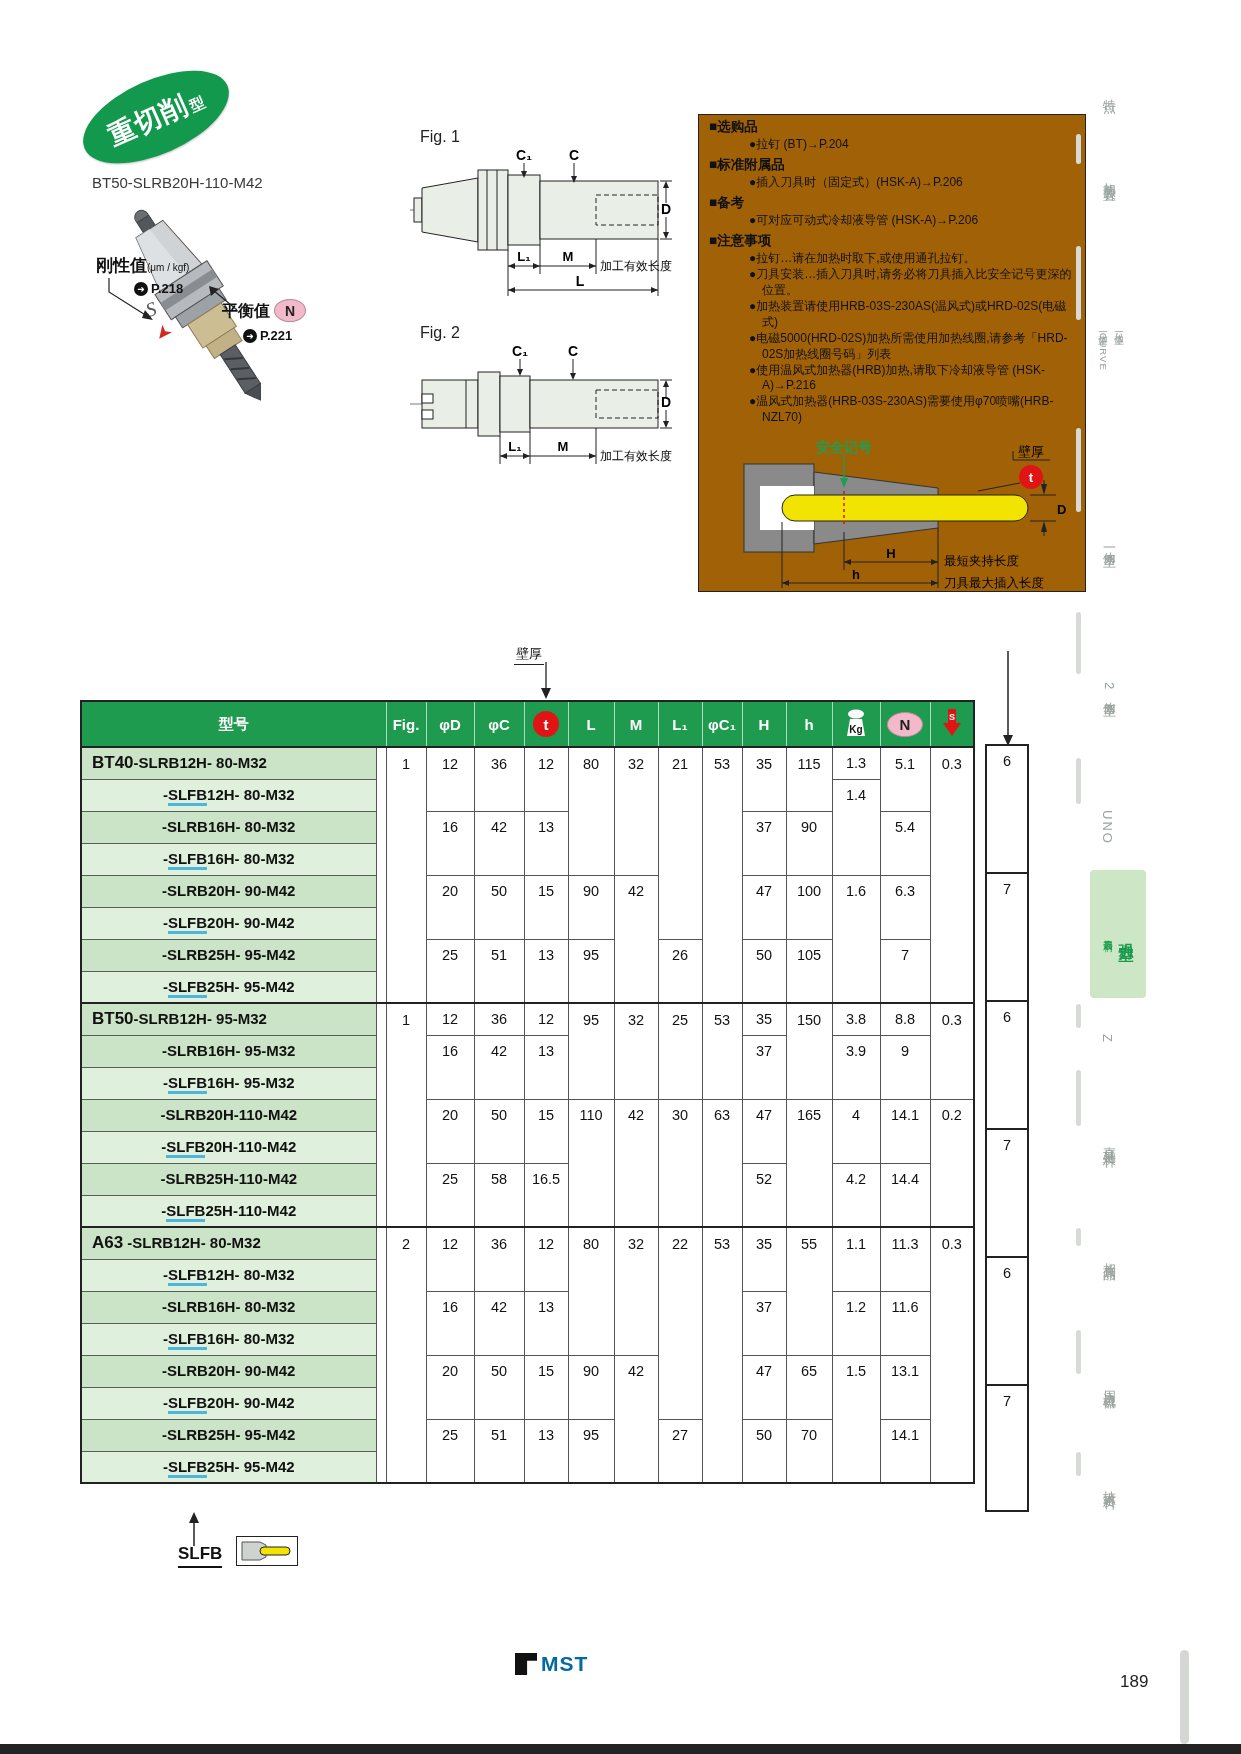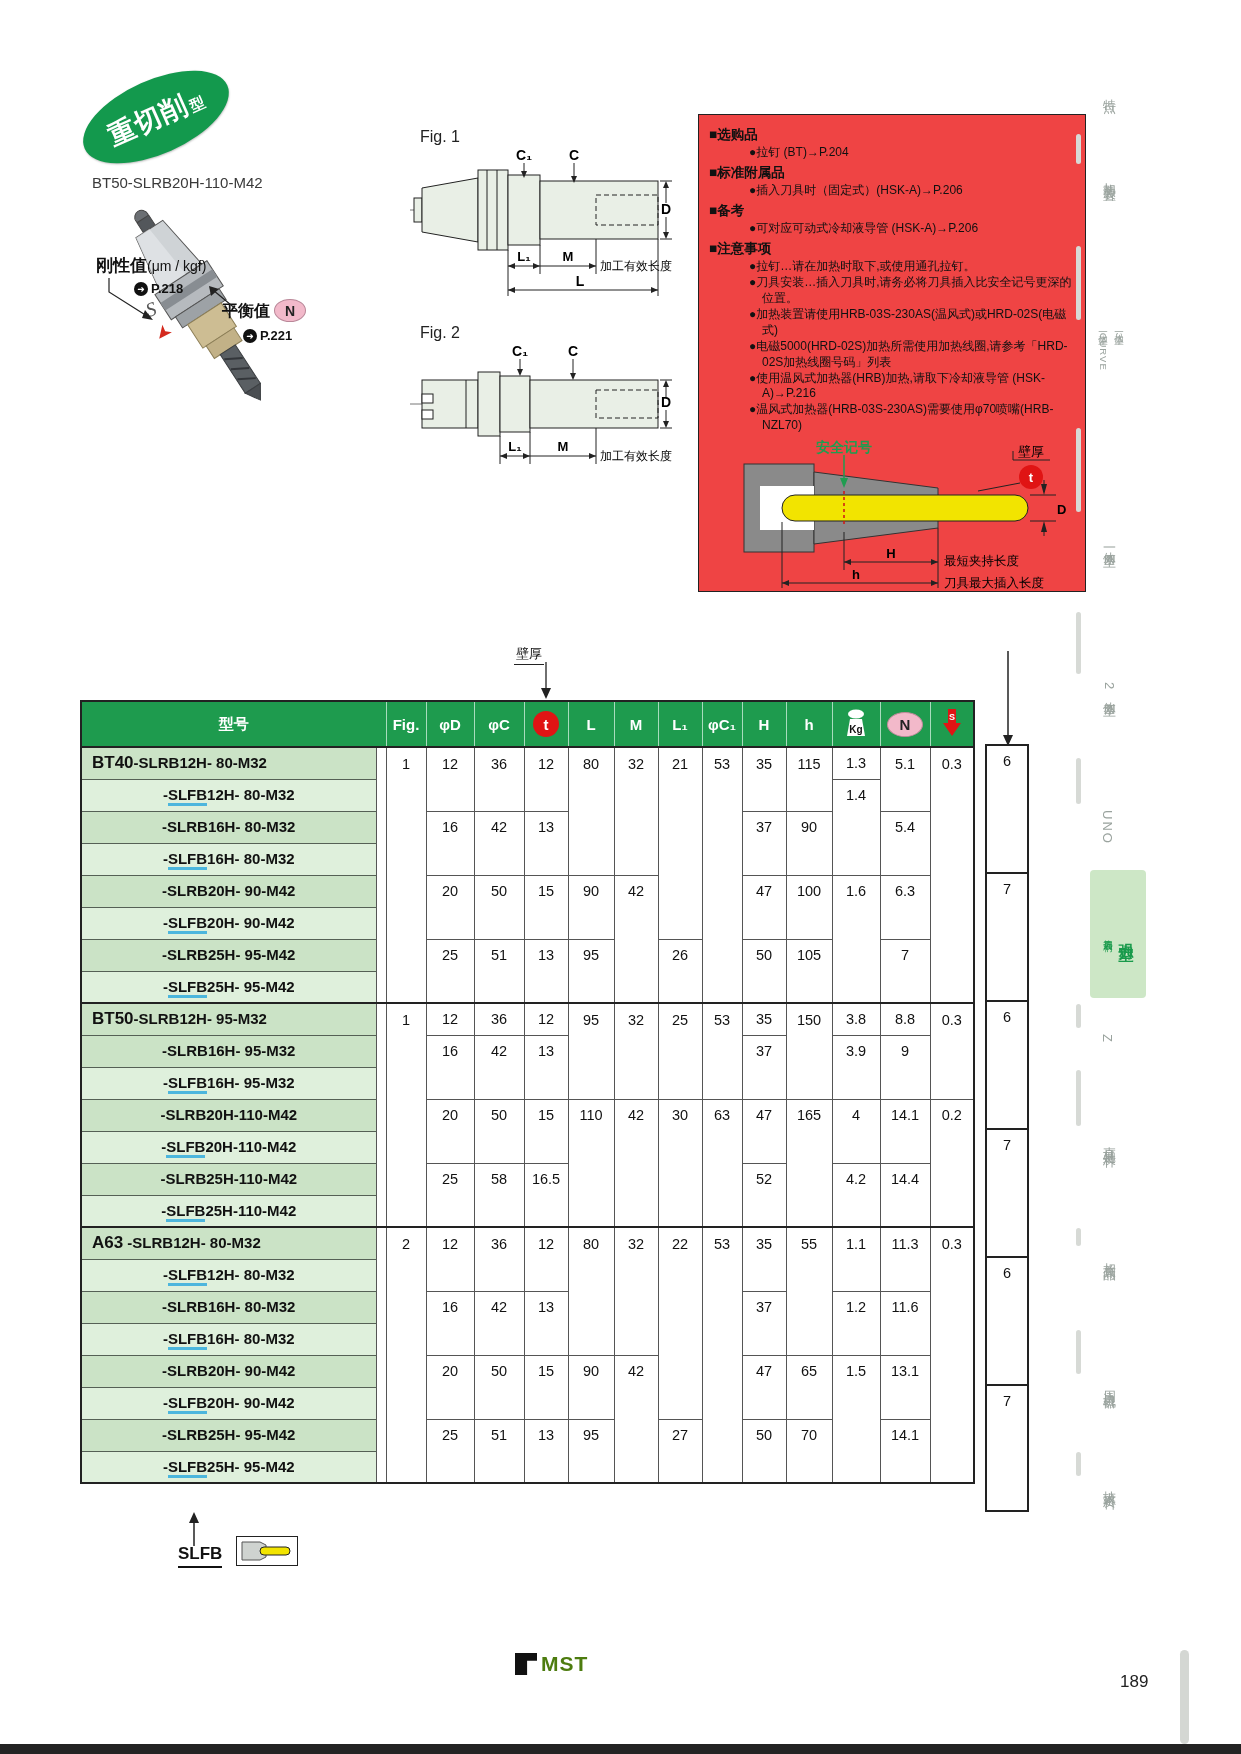--- a/index.html
+++ b/index.html
@@ -7,42 +7,42 @@
         font-family:"Liberation Sans","DejaVu Sans",sans-serif;overflow:hidden;color:#111;}
 
   
   .badge-oval{position:absolute;left:78px;top:80px;width:156px;height:74px;background:#13994d;
       border-radius:50%;transform:rotate(-24deg);display:flex;align-items:center;justify-content:center;
       color:#fff;box-shadow:0 1px 2px rgba(0,0,0,.25);}
   .badge-oval .b-main{font-size:27px;font-weight:bold;letter-spacing:1px;}
   .badge-oval .b-suf{font-size:15px;font-weight:bold;margin-left:2px;margin-top:10px;}
   .photo-caption{position:absolute;left:92px;top:174px;font-size:15px;color:#3a3a3a;}
   .lbl-rigid{position:absolute;left:96px;top:254px;font-size:17px;font-weight:bold;}
-  .lbl-rigid small{font-size:14px;font-weight:normal;margin-top:22px;}
+  .lbl-rigid small{font-size:10px;font-weight:normal;margin-top:22px;}
   .pref{position:absolute;font-size:13px;font-weight:bold;display:flex;align-items:center;gap:3px;}
   .pref .cir{width:14px;height:14px;border-radius:50%;background:#111;color:#fff;font-size:9px;
       display:inline-flex;align-items:center;justify-content:center;}
   .p218{left:134px;top:281px;}
   .p221{left:243px;top:328px;}
   .lbl-balance{position:absolute;left:222px;top:299px;font-size:16px;font-weight:bold;display:flex;align-items:flex-end;gap:4px;}
   .n-oval{display:inline-flex;width:30px;height:21px;border-radius:50%;background:#f2b9ca;border:1px solid #b98798;
       align-items:center;justify-content:center;font-size:14px;font-weight:bold;color:#222;}
   .s-mark{position:absolute;left:146px;top:298px;font-size:20px;font-style:italic;
       font-family:"Liberation Serif",serif;color:#555;transform:rotate(-18deg);}
   .s-arrow{position:absolute;left:156px;top:322px;color:#d42a1e;font-size:19px;transform:rotate(128deg);}
 
   
   .fig-label{position:absolute;font-size:16px;color:#222;}
   .f1{left:420px;top:128px;} .f2{left:420px;top:324px;}
   .figsvg{position:absolute;}
   .figsvg text{font-family:"Liberation Sans",sans-serif;}
 
   
   .info-box{position:absolute;left:698px;top:114px;width:388px;height:478px;border:1.5px solid #222;
-      box-sizing:border-box;padding:8px 10px;background:#ef4444;}
+      box-sizing:border-box;padding:0 10px;background:#a16207;}
   .sec-title{font-size:13.5px;font-weight:bold;margin:3px 0 1px 0;}
   .sec-item{font-size:12px;line-height:1.33;padding-left:13px;text-indent:-13px;color:#111;margin-left:40px;}
   .safety-svg{position:absolute;left:726px;top:438px;}
 
   
   .hrd-badge{position:absolute;left:850px;top:604px;width:218px;height:46px;background:#f3f3ee;
       border:1px solid #8f8f8f;box-sizing:border-box;display:flex;align-items:center;gap:7px;padding:0 8px;}
   .hrd-badge .hrd-text{font-size:14.5px;font-weight:bold;}
   .hrd-arrow{position:absolute;left:1001px;top:651px;}
 
@@ -97,21 +97,21 @@
 
   
   .slfb-arrow{position:absolute;left:186px;top:1512px;}
   .slfb-label{position:absolute;left:178px;top:1544px;font-size:17px;font-weight:bold;
       border-bottom:2.5px solid #111;padding-bottom:2px;}
   .slfb-box{position:absolute;left:236px;top:1536px;width:62px;height:30px;border:1.5px solid #222;
       box-sizing:border-box;background:#fff;display:flex;align-items:center;justify-content:center;}
   .brand{position:absolute;left:515px;top:1652px;display:flex;align-items:center;gap:4px;}
   .brand .glyph{width:22px;height:22px;background:#111;
       clip-path:polygon(0 0,100% 0,100% 35%,55% 35%,55% 100%,0 100%);}
-  .brand .bname{font-size:21px;font-weight:bold;color:#4d7c0f;letter-spacing:1px;text-align:center;}
+  .brand .bname{font-size:21px;font-weight:bold;color:#0369a1;letter-spacing:1px;text-align:center;}
   .page-num{position:absolute;left:1120px;top:1672px;font-size:17px;color:#222;}
   .edge-pill{position:absolute;left:1180px;top:1650px;width:9px;height:94px;border-radius:5px;background:#d4d7d3;}
   .bottom-strip{position:absolute;left:0;top:1744px;width:1241px;height:10px;background:#232323;}
 </style>
 </head>
 <body>
 
 <div class="page">
 
   <div class="badge-oval">

